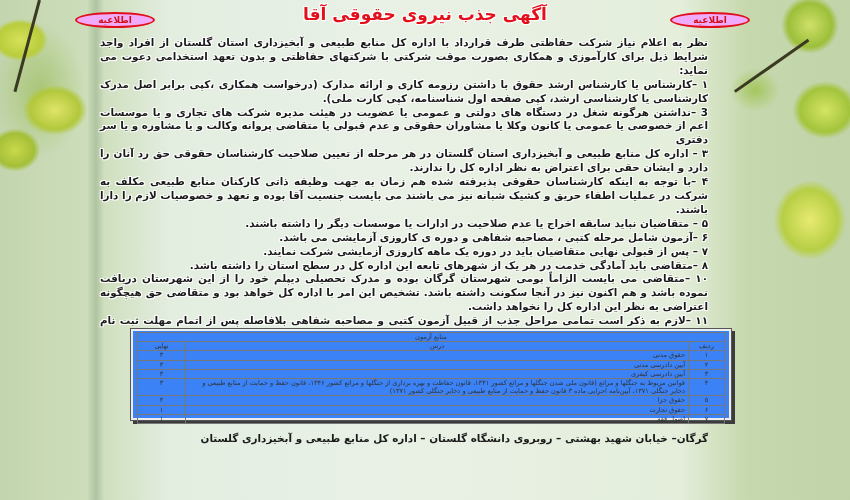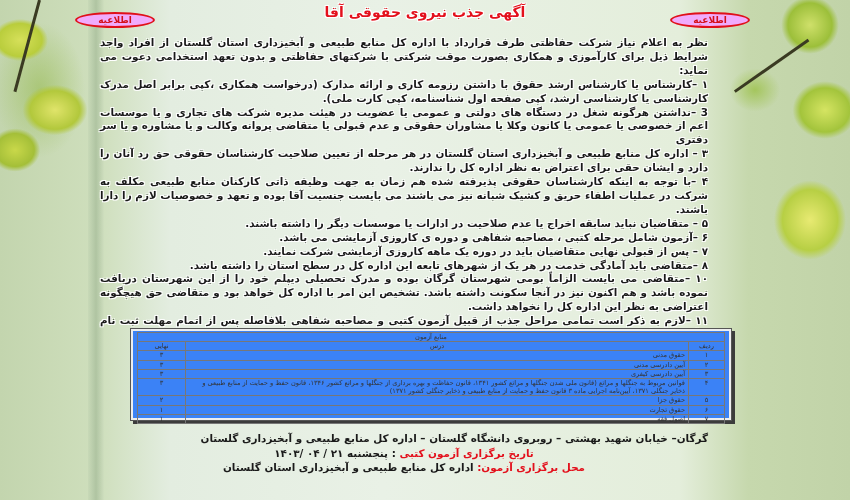--- a/index.html
+++ b/index.html
@@ -42,21 +42,21 @@
     border: 2px solid #e0101a; border-radius: 50%;
     background: #f0abfc;
     color: #d41018; font-weight: bold; font-size: 9px;
     display: flex; align-items: center; justify-content: center;
   }
   .badge.left { left: 75px; }
   .badge.right { left: 670px; }
   .title {
     position: absolute; top: 4px; left: 260px; width: 330px;
     text-align: center; direction: rtl;
-    color: #e3101c; font-weight: bold; font-size: 14px;
+    color: #e3101c; font-weight: bold; font-size: 17px;
     text-shadow: 1px 1px 0 #fff, -1px -1px 0 #fff, 1px -1px 0 #fff, -1px 1px 0 #fff;
   }
   .content {
     position: absolute; left: 100px; top: 36px; width: 608px;
     direction: rtl; text-align: justify;
     font-size: 10.4px; line-height: 13.9px; font-weight: bold;
     color: #1a1a1a;
     text-shadow: 1px 1px 0 #fff, -1px -1px 0 #fff, 1px -1px 0 #fff, -1px 1px 0 #fff;
   }
   .content p { margin: 0; }
@@ -157,19 +157,13 @@
       <td class="col-radif">۷</td>
       <td class="col-dars">اصول فقه</td>
       <td class="col-zarib">۱</td>
     </tr>
   </tbody>
     </table>
 </div>
 
 <div class="footer">
   <div class="line">گرگان– خیابان شهید بهشتی – روبروی دانشگاه گلستان – اداره کل منابع طبیعی و آبخیزداری گلستان</div>
-  <div class="center">
-    <span class="red">تاریخ برگزاری آزمون کتبی</span><span> : پنجشنبه ۲۱ / ۰۴ /۱۴۰۳</span>
-  </div>
-  <div class="center">
-    <span class="red">محل برگزاری آزمون:</span><span> اداره کل منابع طبیعی و آبخیزداری استان گلستان</span>
-  </div>
 </div>
 
 </body></html>

